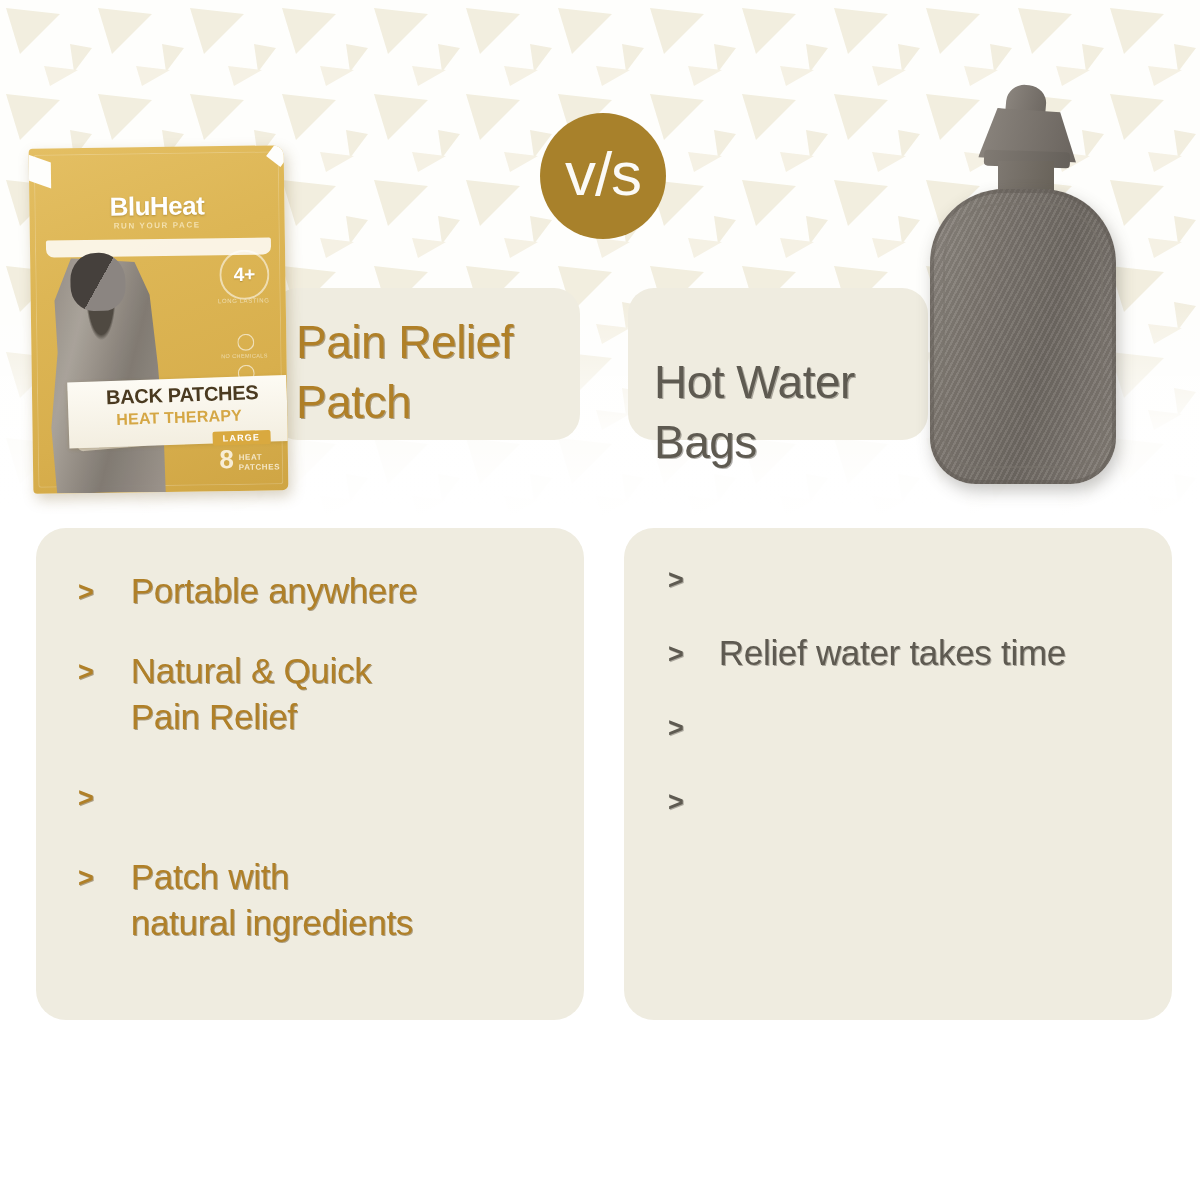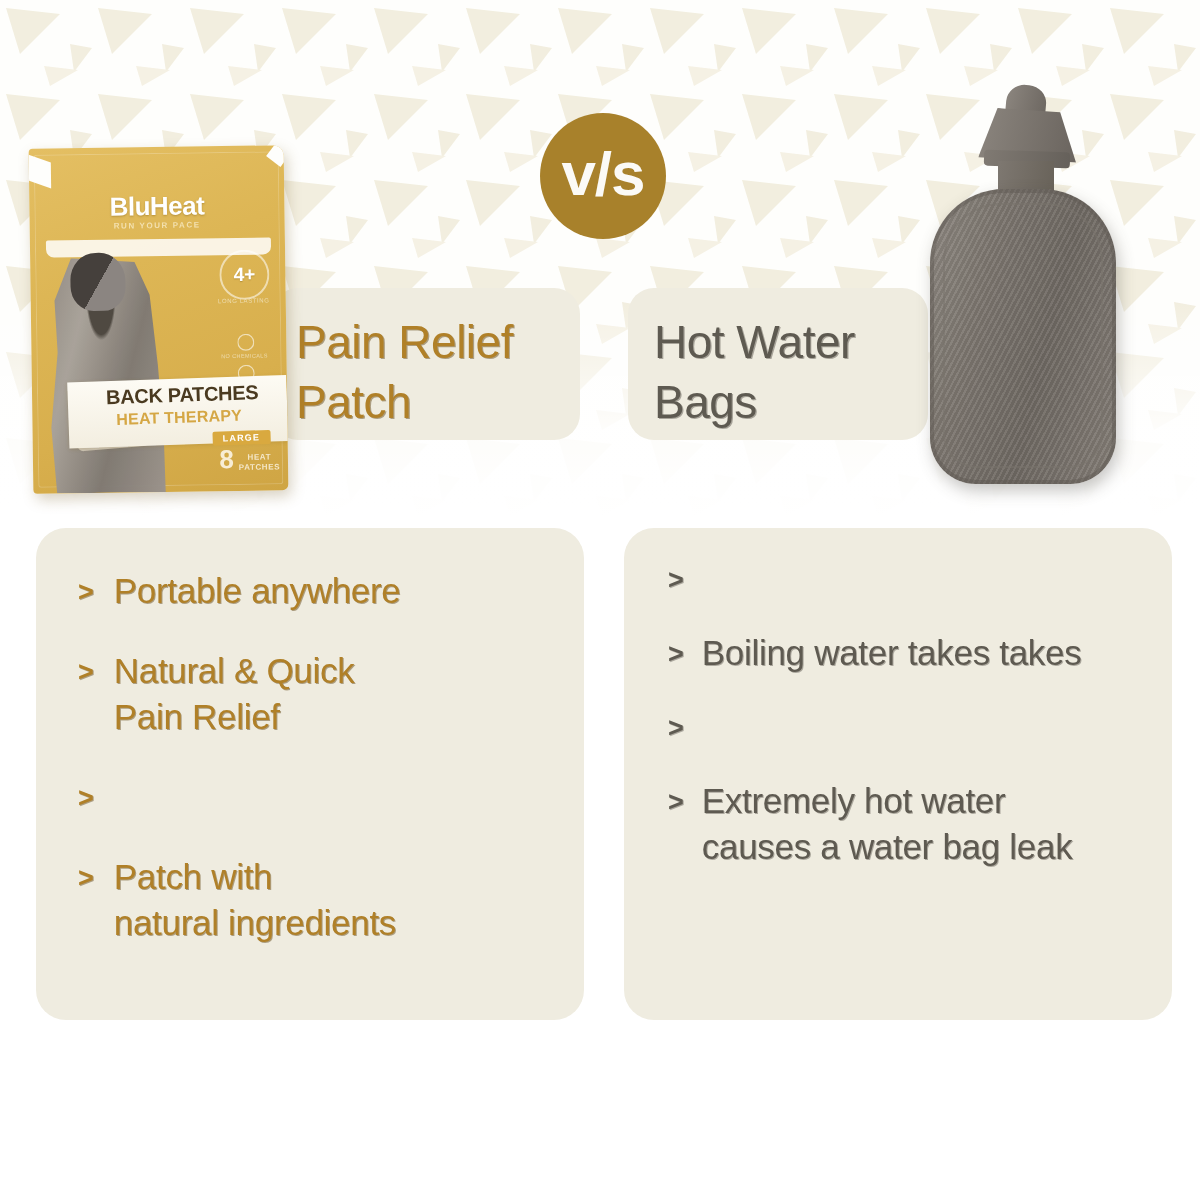--- a/index.html
+++ b/index.html
@@ -24,21 +24,21 @@
 
   
   .vs-badge{
     position:absolute; left:540px; top:113px;
     width:126px; height:126px; border-radius:50%;
     background:#A8812B;
     display:flex; align-items:center; justify-content:center;
     z-index:6;
   }
   .vs-badge .vs-text{
-    color:#FBFAF6; font-size:62px; font-weight:700;
+    color:#FBFAF6; font-size:62px; font-weight:400;
     letter-spacing:-1px; line-height:1;
     font-family:"Liberation Sans", sans-serif;
     transform:translateY(-2px);
   }
 
   
   .hdr{
     position:absolute; top:288px; height:152px;
     background:#EFECE0; border-radius:26px; z-index:3;
   }
@@ -49,20 +49,21 @@
     font-size:46px; line-height:60px; font-weight:400;
     letter-spacing:-0.5px; white-space:pre-line;
   }
   .hdr-left .hdr-title{
     left:24px; color:#B08028;
     text-shadow:1.2px 1.2px 0 rgba(90,62,10,.45);
   }
   .hdr-right .hdr-title{
     left:26px; color:#5E5A51;
     text-shadow:1.2px 1.2px 0 rgba(60,56,48,.4);
+    margin-top:40px;
   }
 
   
   .panel{
     position:absolute; top:528px; height:492px;
     background:#EFECE0; border-radius:30px; z-index:3;
     padding:40px 26px 0 42px;
   }
   .panel-left{ left:36px; width:548px; }
   .panel-right{ left:624px; width:548px; padding-left:44px; padding-top:28px;}
@@ -72,21 +73,21 @@
     display:flex; align-items:flex-start; gap:20px;
     margin-bottom:34px;
   }
   .panel-right .bitem{ margin-bottom:28px; gap:18px; }
   .chev{
     font-size:27px; line-height:46px; font-weight:700;
     flex:0 0 auto; transform:translateY(1px);
   }
   .btext{
     font-size:35px; line-height:46px; font-weight:400;
-    white-space:pre-line; letter-spacing:-0.3px;
+    white-space:pre-line; letter-spacing:-0.3px;margin-left:17px;
   }
   .panel-left .chev, .panel-left .btext{
     color:#B08028;
     text-shadow:1px 1px 0 rgba(90,62,10,.45);
   }
   .panel-right .chev, .panel-right .btext{
     color:#5E5A51;
     text-shadow:1px 1px 0 rgba(60,56,48,.38);
   }
 
@@ -188,21 +189,21 @@
     letter-spacing:1.2px; padding:2px 10px; border-radius:2px;
     transform:rotate(-1.2deg);
   }
   .pack .count{
     position:absolute; right:54px; bottom:16px;
     color:#FBF4E2; font-size:26px; font-weight:700; opacity:.92;
   }
   .pack .count-sub{
     position:absolute; right:8px; bottom:18px;
     color:#FAF2DE; font-size:8px; line-height:10px; font-weight:600;
-    letter-spacing:.6px; opacity:.85; text-align:center; white-space:pre-line;
+    letter-spacing:.6px; opacity:.85; text-align:left; white-space:pre-line;
   }
 
   
   .bottle{
     position:absolute; left:924px; top:85px; width:196px; height:400px; z-index:5;
   }
   .bottle .stopper{
     position:absolute; left:82px; top:0px; width:40px; height:38px;
     border-radius:46% 46% 24% 24%;
     background:linear-gradient(100deg,#8C867F,#6C6660);
@@ -323,24 +324,22 @@
   </ul>
 </div>
 
 <div class="panel panel-right">
   <ul class="blist">
     <li class="bitem">
       <span class="chev">&gt;</span>
     </li>
     <li class="bitem">
       <span class="chev">&gt;</span>
-      <span class="btext">Boiling water takes takes</span>
-    </li>
-    <li class="bitem">
-      <span class="chev">&gt;</span>
-    </li>
-    <li class="bitem">
-      <span class="chev">&gt;</span>
-      <span class="btext">Extremely hot water
-causes a water bag leak</span>
+      <span class="btext">Relief water takes time</span>
+    </li>
+    <li class="bitem">
+      <span class="chev">&gt;</span>
+    </li>
+    <li class="bitem">
+      <span class="chev">&gt;</span>
     </li>
   </ul>
 </div>
 
 </body></html>

